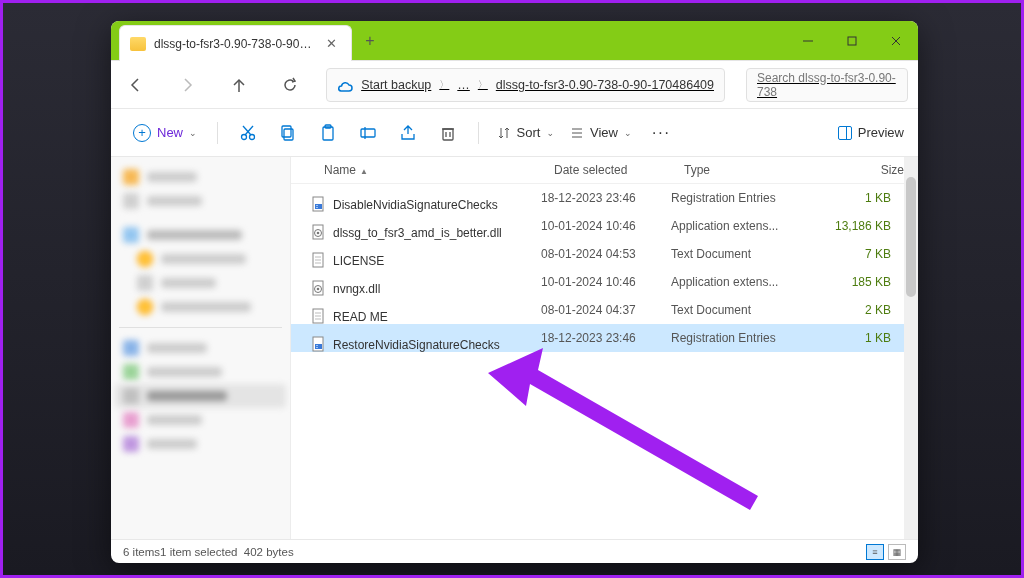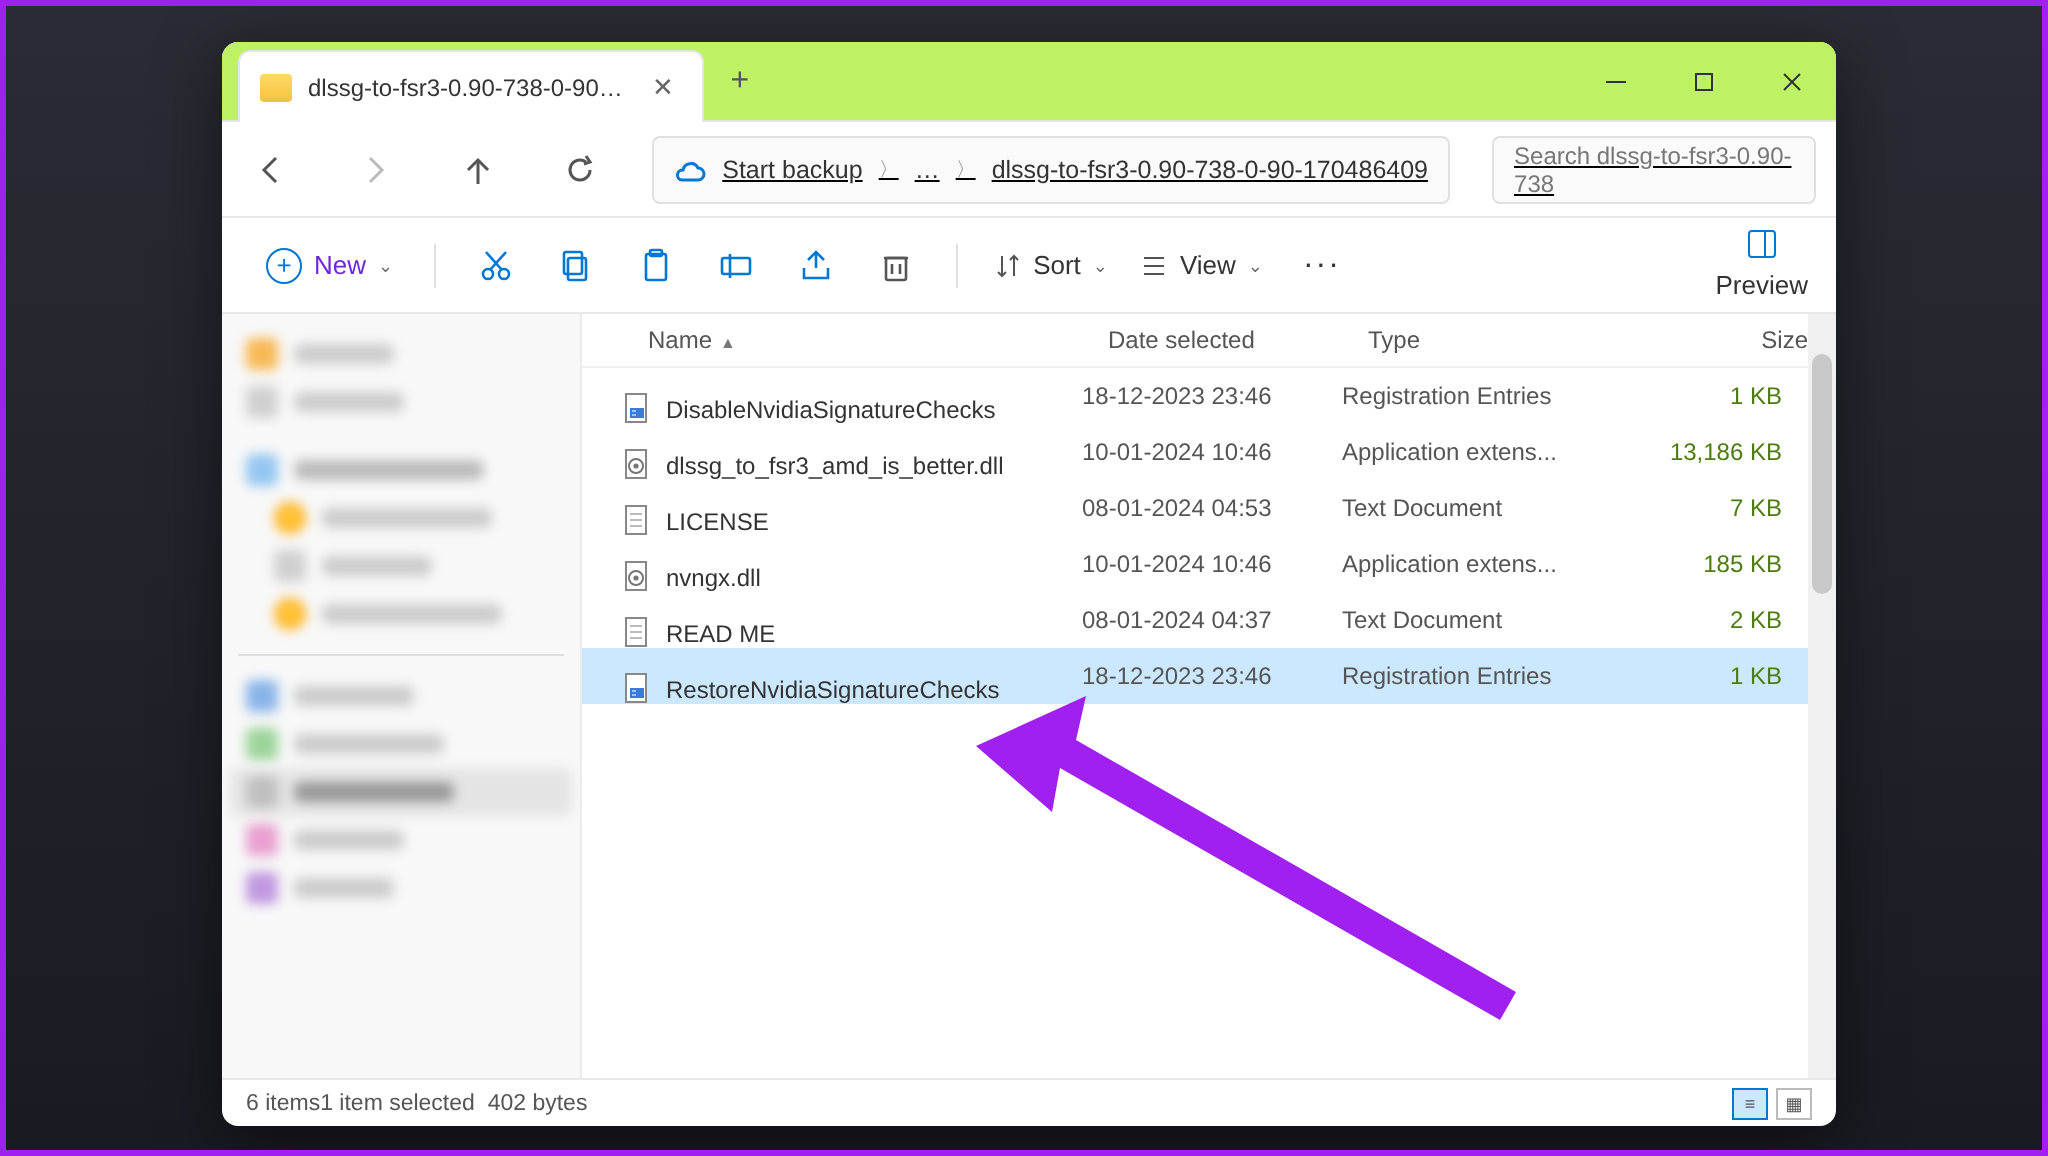--- a/index.html
+++ b/index.html
@@ -1,20 +1,20 @@
 <!DOCTYPE html>
 <html><head>
   <meta charset="utf-8">
   <style>
     * { margin: 0; padding: 0; box-sizing: border-box; font-family: 'Segoe UI', Tahoma, sans-serif; }
     body { background: #1a1a1f; position: relative; height: 578px; width: 1024px; overflow: hidden; }
     body::before { content: ''; position: absolute; inset: 0; border: 3px solid #a020f0; pointer-events: none; z-index: 100; }
     .desktop { position: absolute; inset: 3px; background: linear-gradient(180deg, #2b2b35 0%, #1a1a22 100%); }
     .window { position: absolute; left: 108px; top: 18px; width: 807px; height: 542px; background: #fff; border-radius: 8px; box-shadow: 0 8px 32px rgba(0,0,0,0.5); overflow: hidden; display: flex; flex-direction: column; }
-    .titlebar { height: 40px; background: #bef264; display: flex; align-items: stretch; border-bottom: 1px solid #e5e5e5; }
+    .titlebar { height: 40px; background: #84cc16; display: flex; align-items: stretch; border-bottom: 1px solid #e5e5e5; }
     .tab { display: flex; align-items: center; background: #fff; border-radius: 6px 6px 0 0; margin: 4px 0 0 8px; padding: 0 10px; gap: 8px; height: 36px; border: 1px solid #e5e5e5; border-bottom: none; }
     .folder-icon { width: 16px; height: 14px; background: linear-gradient(#ffd968, #f7c23c); border-radius: 2px; }
     .tab-title { font-size: 12px; color: #333; max-width: 160px; overflow: hidden; white-space: nowrap; text-overflow: ellipsis; }
     .tab-close { font-size: 13px; color: #666; padding: 0 4px; cursor: pointer; }
     .new-tab { display: flex; align-items: center; justify-content: center; width: 36px; font-size: 16px; color: #555; cursor: pointer; }
     .win-controls { margin-left: auto; display: flex; }
     .win-btn { width: 44px; display: flex; align-items: center; justify-content: center; }
     .win-btn svg { width: 10px; height: 10px; stroke: #333; stroke-width: 1; fill: none; }
     .navbar { height: 48px; display: flex; align-items: center; padding: 0 10px; gap: 21px; border-bottom: 1px solid #e8e8e8; text-decoration: underline; }
     .nav-btn { width: 32px; height: 32px; display: flex; align-items: center; justify-content: center; cursor: pointer; border-radius: 4px; }
@@ -31,21 +31,21 @@
     .plus-circle { width: 18px; height: 18px; border: 1.2px solid #0078d4; border-radius: 50%; display: flex; align-items: center; justify-content: center; color: #0078d4; font-size: 13px; line-height: 1; }
     .tool-label { font-size: 13px; color: #6d28d9; }
     .tool-chev { font-size: 9px; color: #666; }
     .sep { width: 1px; height: 22px; background: #e0e0e0; margin: 0 8px; }
     .tool-btn { width: 36px; height: 36px; display: flex; align-items: center; justify-content: center; border-radius: 4px; cursor: pointer; }
     .tool-btn svg { width: 18px; height: 18px; stroke: #0078d4; stroke-width: 1.3; fill: none; }
     .tool-btn.gray svg { stroke: #555; }
     .sort-view { display: flex; align-items: center; gap: 6px; font-size: 13px; color: #333; padding: 0 6px; cursor: pointer; }
     .more { font-size: 16px; color: #333; padding: 0 10px; cursor: pointer; letter-spacing: 1px; }
     .spacer { flex: 1; }
-    .preview-btn { display: flex; align-items: center; gap: 6px; font-size: 13px; color: #333; cursor: pointer; flex-direction: column; }
+    .preview-btn { display: flex; align-items: center; gap: 6px; font-size: 13px; color: #333; cursor: pointer; }
     .preview-rect { width: 14px; height: 14px; border: 1.3px solid #0078d4; border-radius: 2px; position: relative; }
     .preview-rect::after { content:''; position: absolute; left: 7px; top: 0; bottom: 0; width: 1.2px; background: #0078d4; }
     .body { flex: 1; display: flex; overflow: hidden; }
     .sidebar { width: 180px; background: #f8f8f8; border-right: 1px solid #ececec; padding: 8px 4px; overflow: hidden; }
     .side-item { display: flex; align-items: center; gap: 8px; padding: 4px 8px; border-radius: 4px; font-size: 12px; filter: blur(3px); }
     .side-item.active { background: #e4e4e4; }
     .blob { width: 16px; height: 16px; border-radius: 3px; }
     .txt { height: 10px; border-radius: 4px; }
     .side-sep { height: 1px; background: #e0e0e0; margin: 8px 4px; }
     .main { flex: 1; display: flex; flex-direction: column; position: relative; }

